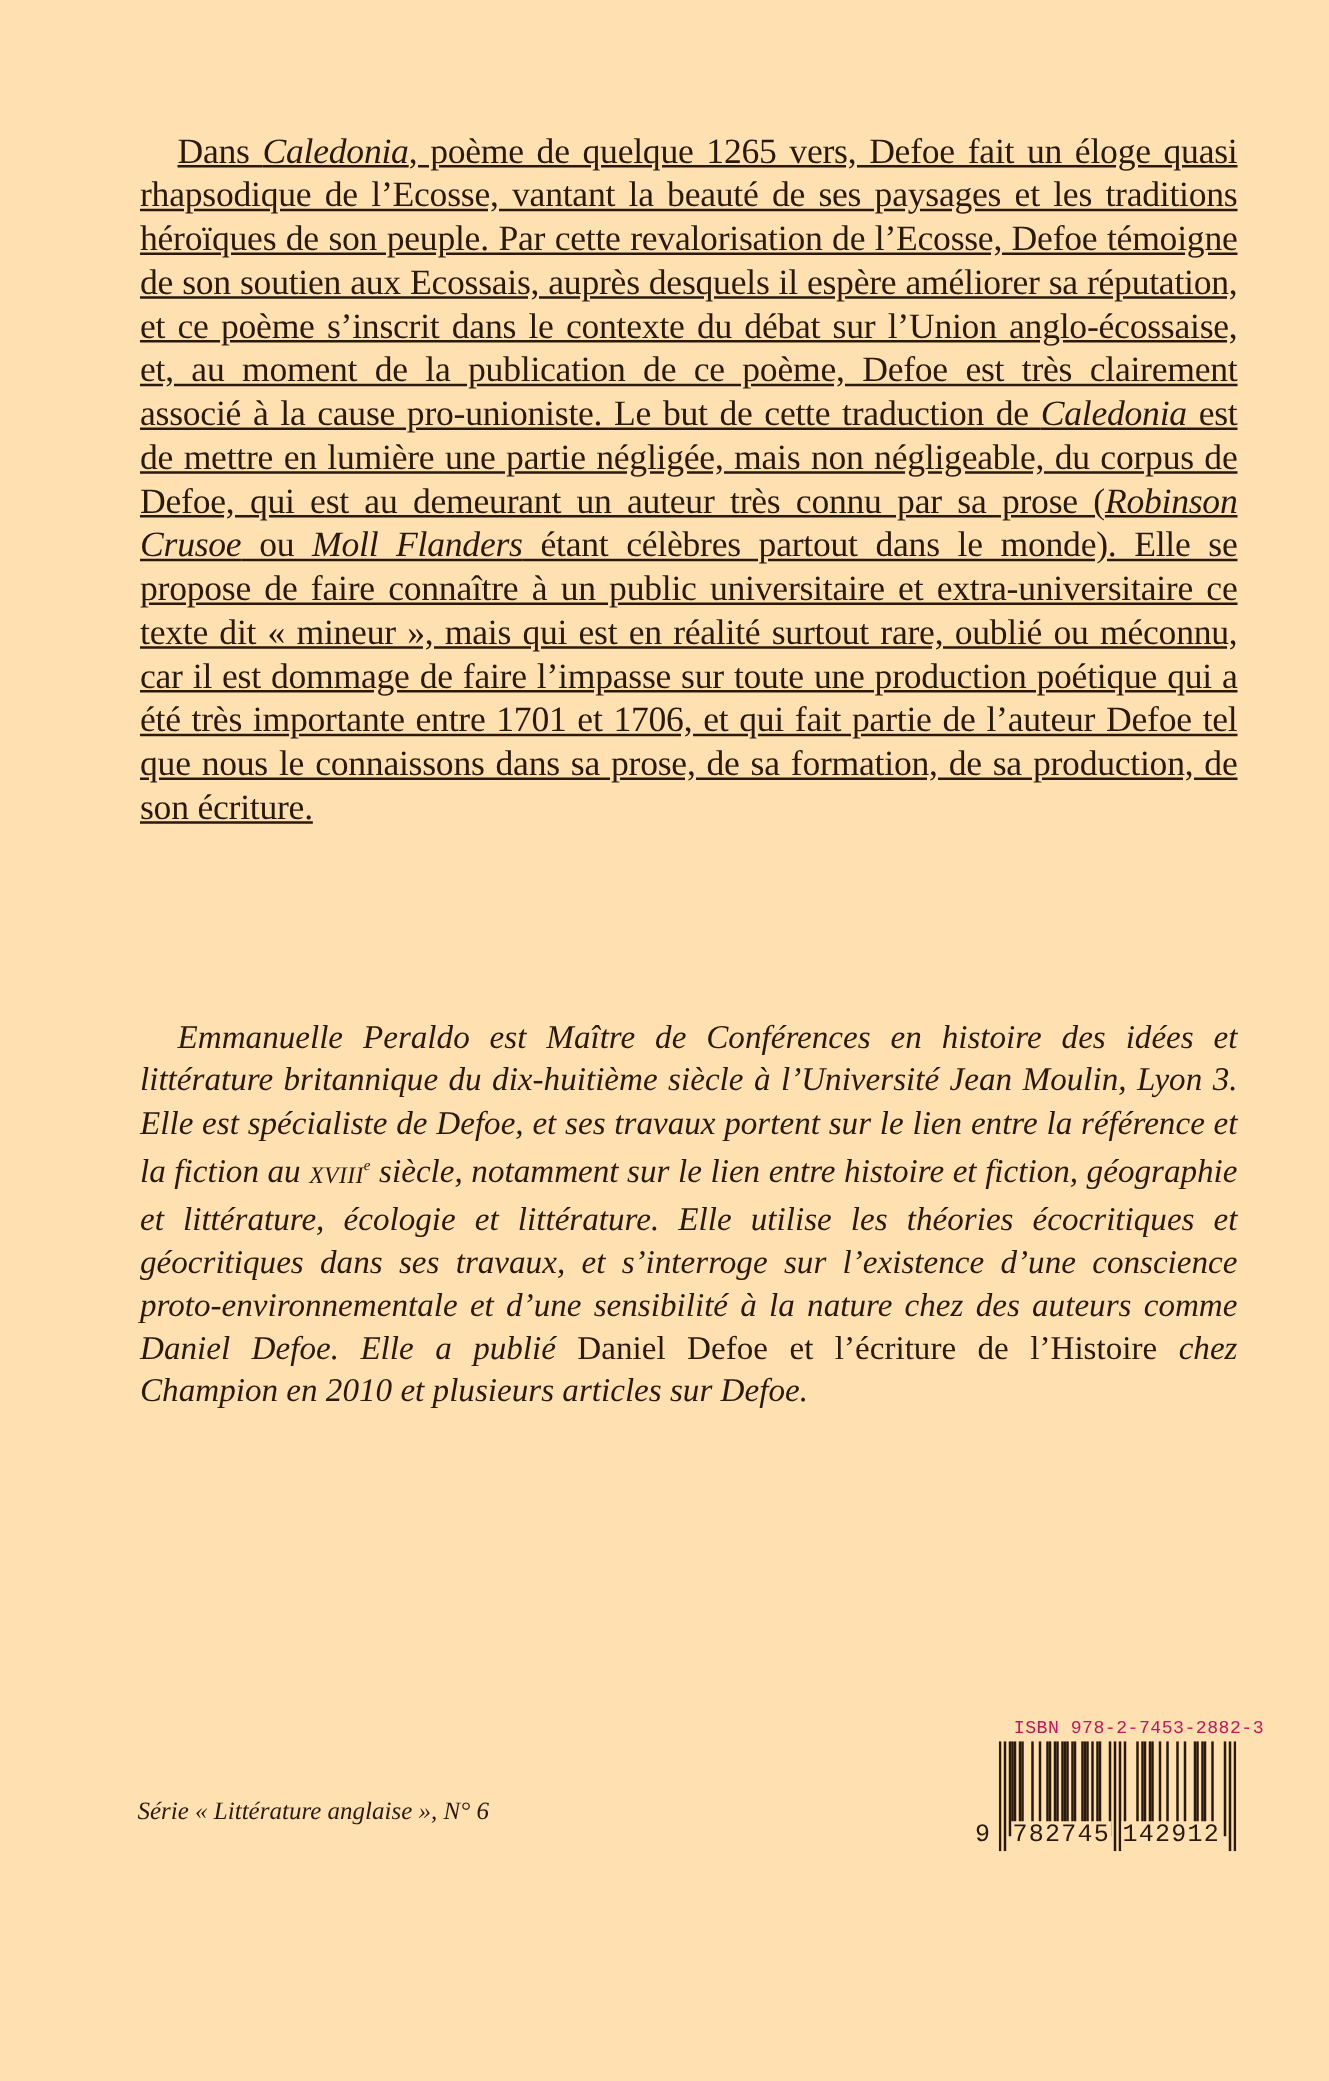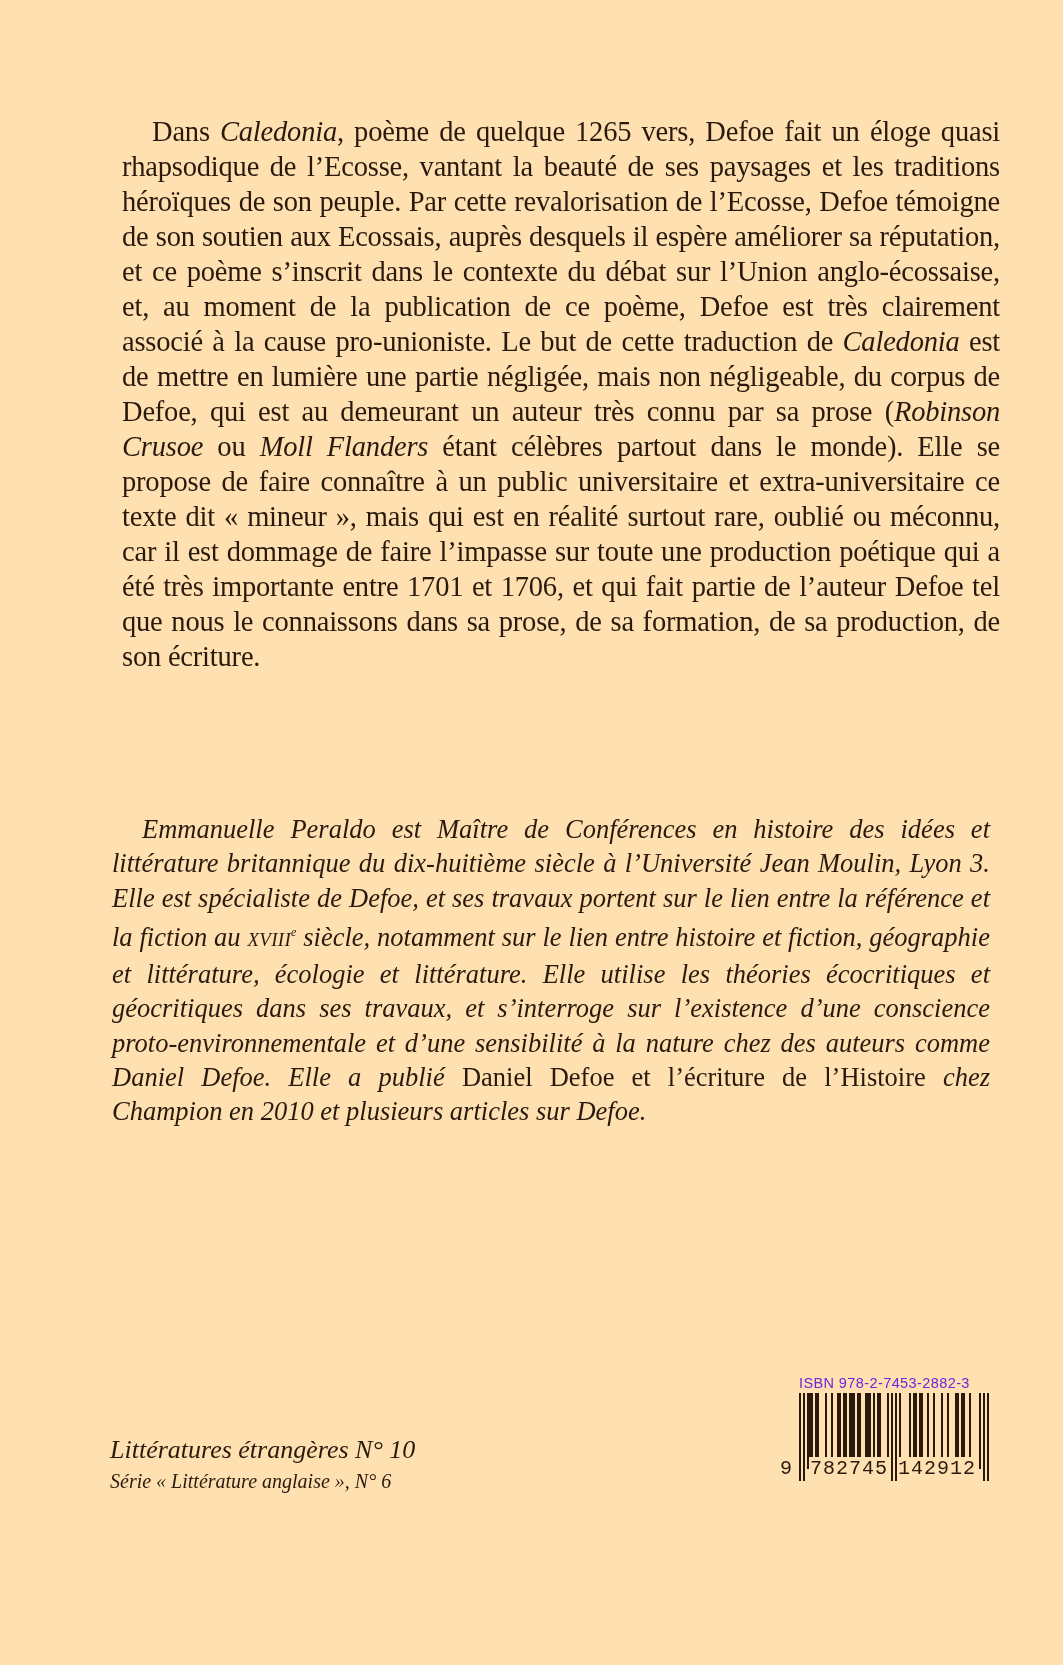--- a/index.html
+++ b/index.html
@@ -9,22 +9,23 @@
     color: #2a1a0e;
     position: relative;
     overflow: hidden;
   }
   .page { position: absolute; left: 0; top: 0; width: 1063px; height: 1665px; }
   .summary {
     position: absolute; left: 112px; top: 104px; width: 878px;
     font-family: "Liberation Serif", "DejaVu Serif", serif;
     font-size: 28.5px; line-height: 35px;
     text-align: justify; text-indent: 30px;
-    margin: 10px;
+    margin: 0;
     letter-spacing: -0.2px;
+    text-decoration: underline;
   }
   .bio {
     position: absolute; left: 112px; top: 812px; width: 878px;
     font-family: "Liberation Serif", "DejaVu Serif", serif;
     font-style: italic;
     font-size: 26.5px; line-height: 34.3px;
     text-align: justify; text-indent: 30px;
     margin: 0;
   }
   .bio .upright { font-style: normal; }
@@ -32,23 +33,23 @@
   .bio sup { font-size: 12px; }
   .series {
     position: absolute; left: 110px; top: 1434px;
     font-family: "Liberation Serif", "DejaVu Serif", serif;
     font-style: italic;
   }
   .series .main { font-size: 26px; line-height: 32px; display: block; }
   .series .sub { font-size: 20px; line-height: 30px; display: block; }
   .isbn-block { position: absolute; left: 779px; top: 1375px; width: 210px; height: 120px; }
   .isbn-label {
-    position: absolute; left: 20px; top: 0px;
-    font-family: Liberation Sans, sans-serif;
-    font-size: 14.5px; letter-spacing: 0.4px; color: #6d28d9;
+    position: absolute; left: 32px; top: 0px;
+    font-family: Liberation Mono, monospace;
+    font-size: 14.5px; letter-spacing: 0.4px; color: #be185d;
     white-space: nowrap;
   }
   .barcode { position: absolute; left: 20px; top: 18px; width: 190px; height: 88px; }
   .barcode-digits {
     position: absolute; left: 0; top: 82px; width: 210px; height: 30px;
     font-family: "Liberation Mono", "DejaVu Sans Mono", monospace;
     font-size: 20px; color: #2a1a0e;
   }
   .barcode-digits span { position: absolute; top: 0; background: #ffe0b0; padding: 0 1px; }
   .d-first { left: 0px; }
@@ -58,21 +59,20 @@
 </head>
 <body>
 
 <div class="page">
 
   <p class="summary"><span>Dans </span><i>Caledonia</i><span>, poème de quelque 1265 vers, Defoe fait un éloge quasi rhapsodique de l’Ecosse, vantant la beauté de ses paysages et les traditions héroïques de son peuple. Par cette revalorisation de l’Ecosse, Defoe témoigne de son soutien aux Ecossais, auprès desquels il espère améliorer sa réputation, et ce poème s’inscrit dans le contexte du débat sur l’Union anglo-écossaise, et, au moment de la publication de ce poème, Defoe est très clairement associé à la cause pro-unioniste. Le but de cette traduction de </span><i>Caledonia</i><span> est de mettre en lumière une partie négligée, mais non négligeable, du corpus de Defoe, qui est au demeurant un auteur très connu par sa prose (</span><i>Robinson Crusoe</i><span> ou </span><i>Moll Flanders</i><span> étant célèbres partout dans le monde). Elle se propose de faire connaître à un public universitaire et extra-universitaire ce texte dit « mineur », mais qui est en réalité surtout rare, oublié ou méconnu, car il est dommage de faire l’impasse sur toute une production poétique qui a été très importante entre 1701 et 1706, et qui fait partie de l’auteur Defoe tel que nous le connaissons dans sa prose, de sa formation, de sa production, de son écriture.</span></p>
 
   <p class="bio"><span>Emmanuelle Peraldo est Maître de Conférences en histoire des idées et littérature britannique du dix-huitième siècle à l’Université Jean Moulin, Lyon 3. Elle est spécialiste de Defoe, et ses travaux portent sur le lien entre la référence et la fiction au </span><span class="sc">XVIII</span><sup>e</sup><span> siècle, notamment sur le lien entre histoire et fiction, géographie et littérature, écologie et littérature. Elle utilise les théories écocritiques et géocritiques dans ses travaux, et s’interroge sur l’existence d’une conscience proto-environnementale et d’une sensibilité à la nature chez des auteurs comme Daniel Defoe. Elle a publié </span><span class="upright">Daniel Defoe et l’écriture de l’Histoire</span><span> chez Champion en 2010 et plusieurs articles sur Defoe.</span></p>
 
   <div class="series">
-    <span class="main">Littératures étrangères N° 10</span>
     <span class="sub">Série « Littérature anglaise », N° 6</span>
   </div>
 
   <div class="isbn-block">
     <div class="isbn-label">ISBN  978-2-7453-2882-3</div>
     <svg class="barcode" id="barcode" viewBox="0 0 95 44" preserveAspectRatio="none">
         <rect x="0" y="0" width="1" height="44" fill="#2a1a0e"></rect>
         <rect x="2" y="0" width="1" height="44" fill="#2a1a0e"></rect>
         <rect x="4" y="0" width="1" height="38" fill="#2a1a0e"></rect>
         <rect x="5" y="0" width="1" height="38" fill="#2a1a0e"></rect>

